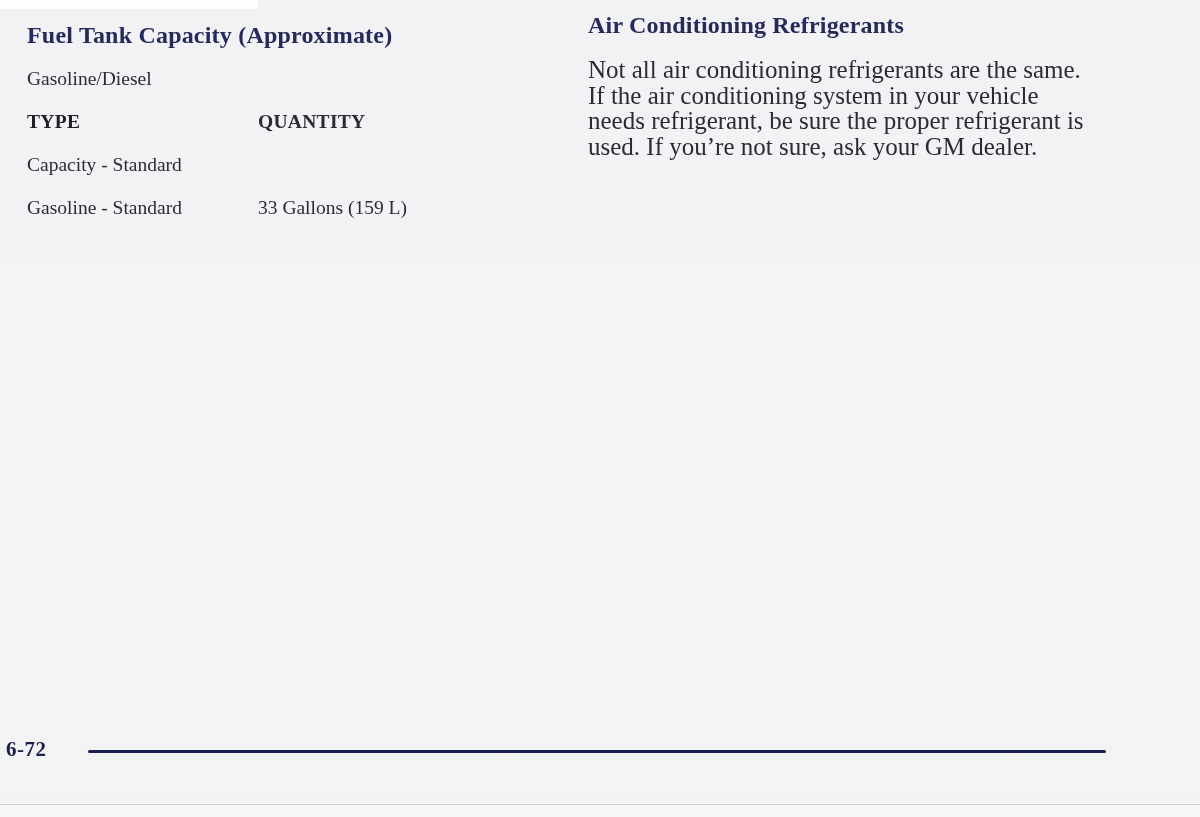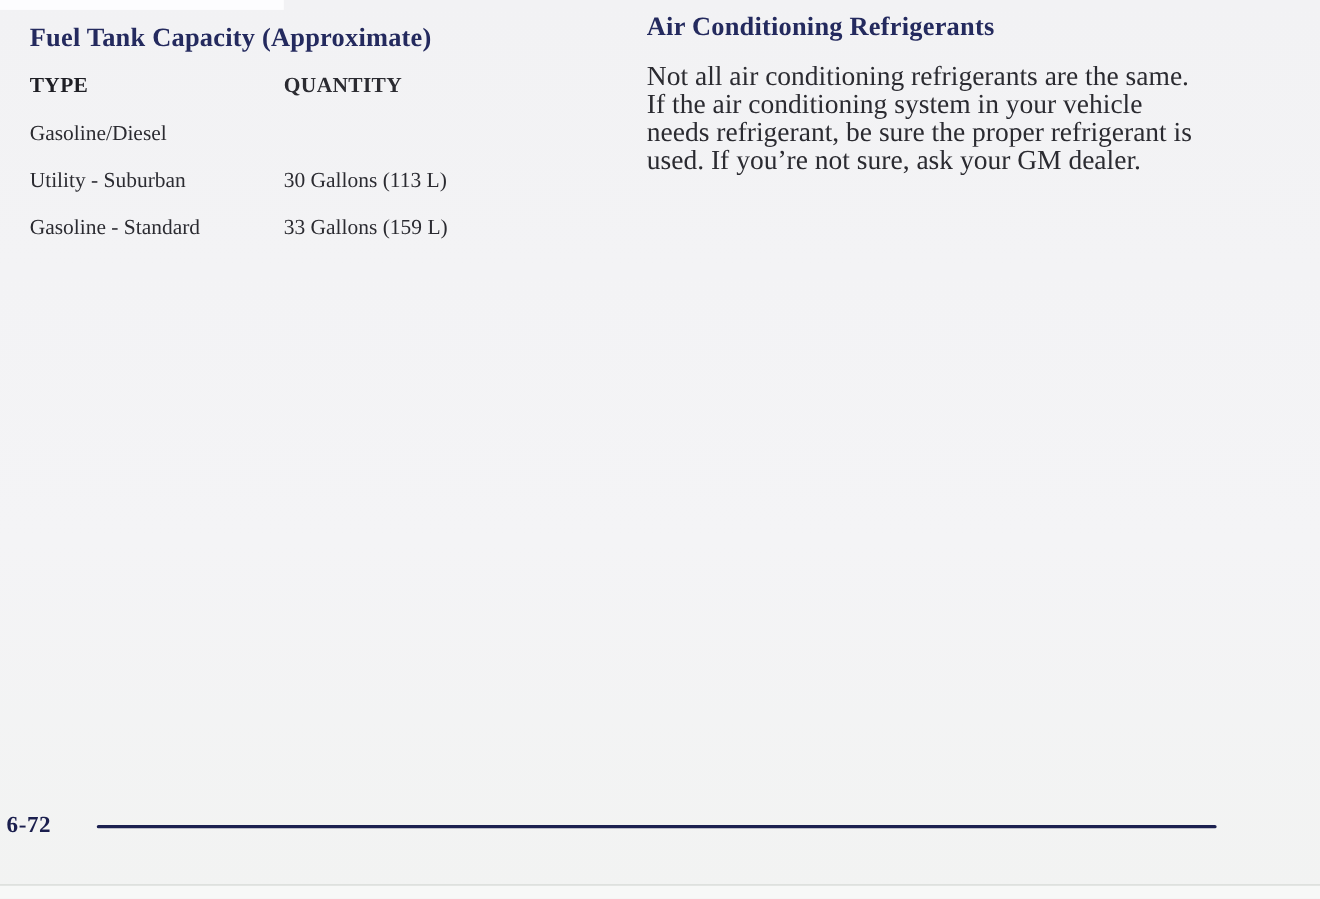--- a/index.html
+++ b/index.html
@@ -117,33 +117,32 @@
 <body>
 
 <div class="page">
 
   <div class="scan-strip-top"></div>
 
   <div class="left-col">
     <h1 class="section-title">Fuel Tank Capacity (Approximate)</h1>
 
     <div class="table">
+      <div class="t-row">
+        <span class="cell-type">Gasoline/Diesel</span>
+        <span class="cell-qty"></span>
+      </div>
+
       <div class="t-row header">
         <span class="cell-type">TYPE</span>
         <span class="cell-qty">QUANTITY</span>
       </div>
 
       <div class="t-row">
-        <span class="cell-type">Gasoline/Diesel</span>
-        <span class="cell-qty"></span>
-      </div>
-
-      <div class="t-row">
-        <span class="cell-type">Utility - Suburban</span>
-        <span class="cell-qty">30 Gallons (113 L)</span>
+        <span class="cell-type">Capacity - Standard</span>
       </div>
 
       <div class="t-row">
         <span class="cell-type">Gasoline - Standard</span>
         <span class="cell-qty">33 Gallons (159 L)</span>
       </div>
     </div>
   </div>
 
   <div class="right-col">

